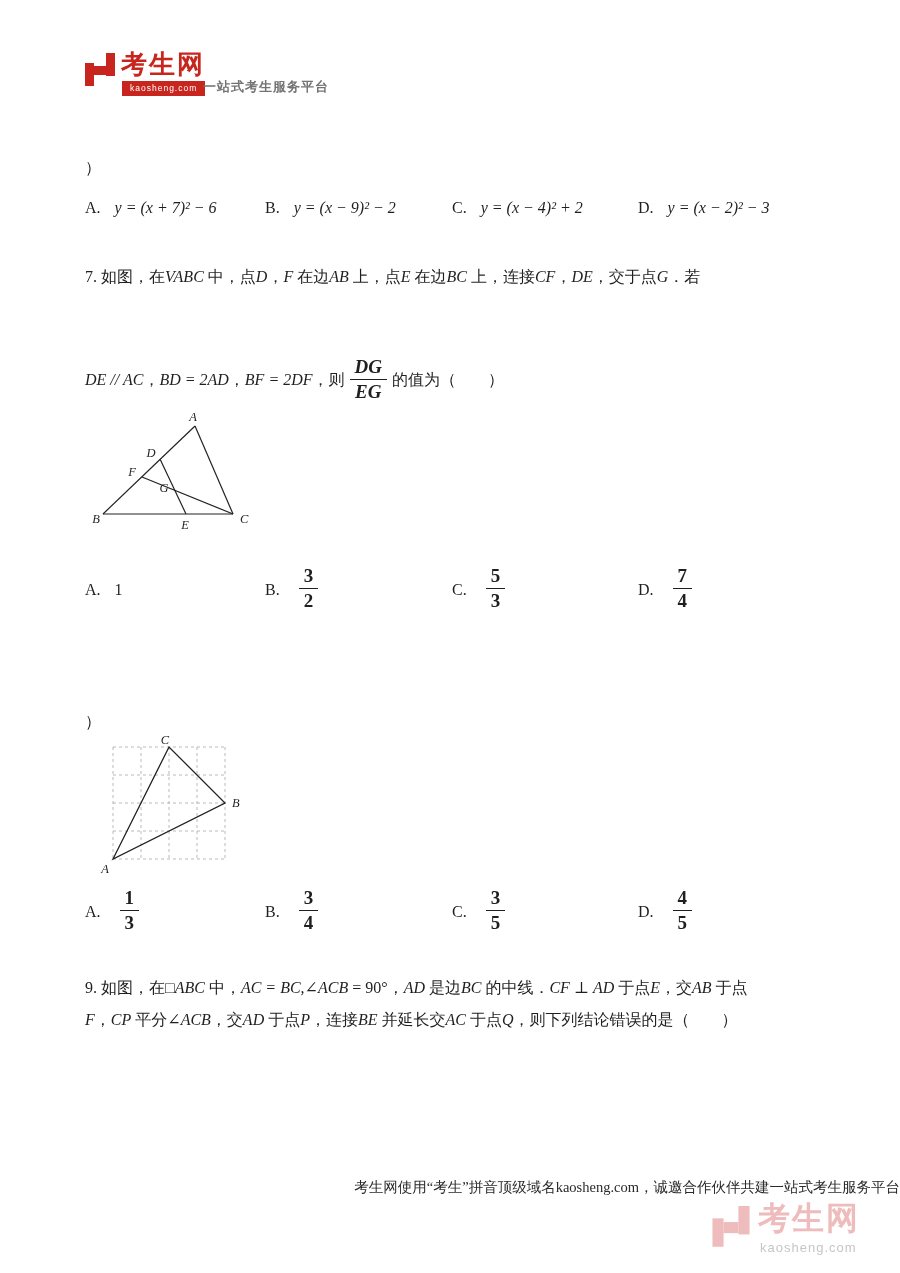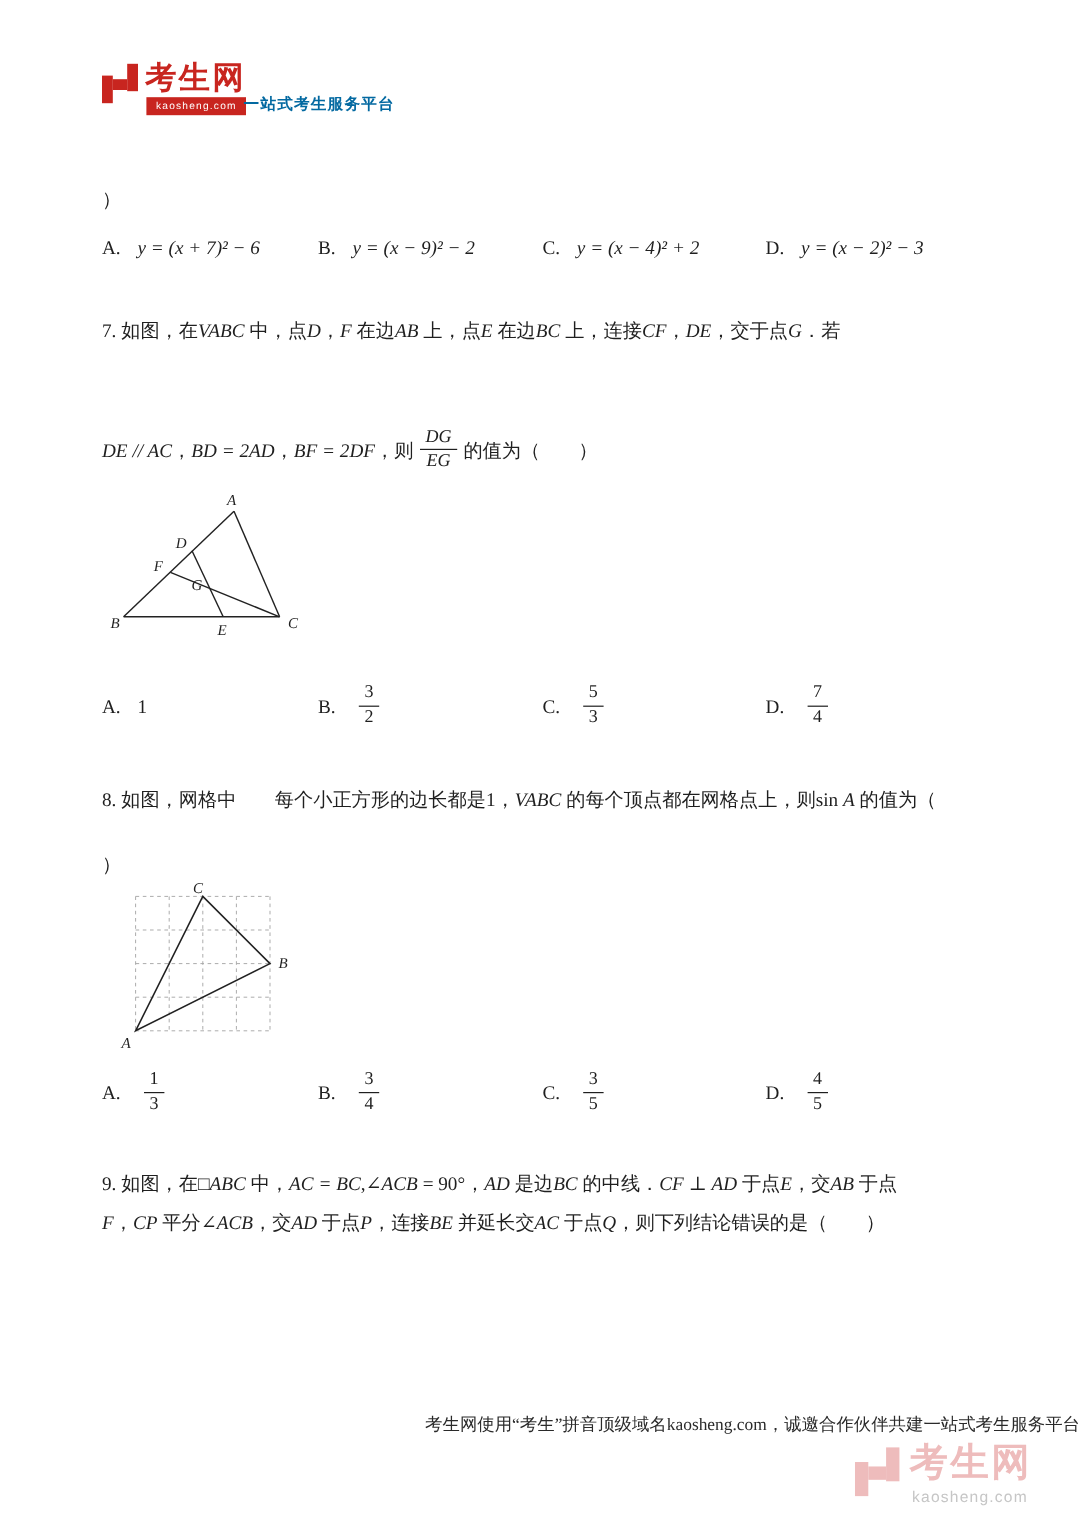--- a/index.html
+++ b/index.html
@@ -8,36 +8,36 @@
     position: relative; width: 900px; height: 1273px; background: #fff;
     font-family: "Liberation Serif", "DejaVu Serif", serif; color: #1f1f1f;
     overflow: hidden;
   }
   .t { position: absolute; font-size: 16px; line-height: 24px; white-space: nowrap; }
   .mi { font-style: italic; }
   .opt { position: absolute; font-size: 16px; white-space: nowrap; display: flex; align-items: center; height: 44px; }
   .opt-label { margin-right: 14px; }
   .frac {
     display: inline-flex; flex-direction: column; align-items: center;
-    vertical-align: middle; line-height: 1.15; margin: 0 5px; font-size: 15px;
-    position: relative; top: -2px;
+    vertical-align: middle; line-height: 1.15; margin: 0 5px; font-size: 19px;
+    position: relative; top: -2px; font-weight: bold;
   }
   .frac .num { border-bottom: 1px solid #1f1f1f; padding: 0 5px 1px; }
   .frac .den { padding-top: 1px; }
   .fig { position: absolute; }
   .figlbl text { font-size: 12.5px; font-style: italic; fill: #1f1f1f; font-family: "Liberation Serif", serif; }
   
   .hdr { position: absolute; left: 85px; top: 50px; width: 360px; height: 52px; }
   .hdr-icon { position: absolute; left: 0; top: 3px; }
   .hdr-logo { position: absolute; left: 36px; top: -3px; font-family: "Liberation Sans", "DejaVu Sans", sans-serif;
     font-weight: bold; font-size: 26px; color: #c8251f; letter-spacing: 2px; }
   .hdr-domain { position: absolute; left: 37px; top: 31px; background: #c8251f; color: #fff;
     font-family: "Liberation Sans", sans-serif; font-size: 8.5px; line-height: 13px; padding: 1px 8px; letter-spacing: 1px; }
   .hdr-tagline { position: absolute; left: 118px; top: 28px; font-family: "Liberation Sans", sans-serif;
-    font-size: 13px; font-weight: bold; color: #0369a1; letter-spacing: 1px; }
+    font-size: 13px; font-weight: bold; color: #737373; letter-spacing: 1px; }
   
   .footer { position: absolute; left: 0; top: 1178px; width: 100%; text-align: right;
     font-size: 14.5px; color: #2a2a2a; }
   
   .wm { position: absolute; left: 712px; top: 1202px; width: 185px; height: 64px; }
   .wm-icon { position: absolute; left: 0; top: 4px; }
   .wm-text { position: absolute; left: 46px; top: -5px; font-family: "Liberation Sans", sans-serif;
     font-weight: bold; font-size: 32px; color: #eebcbc; letter-spacing: 2px; }
   .wm-domain { position: absolute; left: 48px; top: 38px; font-family: "Liberation Sans", sans-serif;
     font-size: 13px; color: #c6c6c6; letter-spacing: 1px; }
@@ -123,21 +123,20 @@
         </span></span>
   </div>
   <div class="opt" style="left:638px;top:568px">
     <span class="opt-label">D.</span>
     <span class="opt-body"><span class="frac">
           <span class="num">7</span>
           <span class="den">4</span>
         </span></span>
   </div>
 
-  <div class="t" style="left:85px;top:656px"><span>8. 如图，网格中　　每个小正方形的边长都是1，</span><span class="mi">VABC</span><span> 的每个顶点都在网格点上，则</span><span>sin </span><span class="mi">A</span><span> 的值为（</span></div>
   <div class="t" style="left:85px;top:710px"><span>）</span></div>
 
   <svg class="fig" style="left:95px;top:735px" width="150" height="150" viewBox="0 0 150 150">
     <g stroke="#a8a8a8" stroke-width="0.8" stroke-dasharray="3,3">
       <line x1="18" y1="12" x2="18" y2="124"></line>
       <line x1="46" y1="12" x2="46" y2="124"></line>
       <line x1="74" y1="12" x2="74" y2="124"></line>
       <line x1="102" y1="12" x2="102" y2="124"></line>
       <line x1="130" y1="12" x2="130" y2="124"></line>
       <line x1="18" y1="12" x2="130" y2="12"></line>

